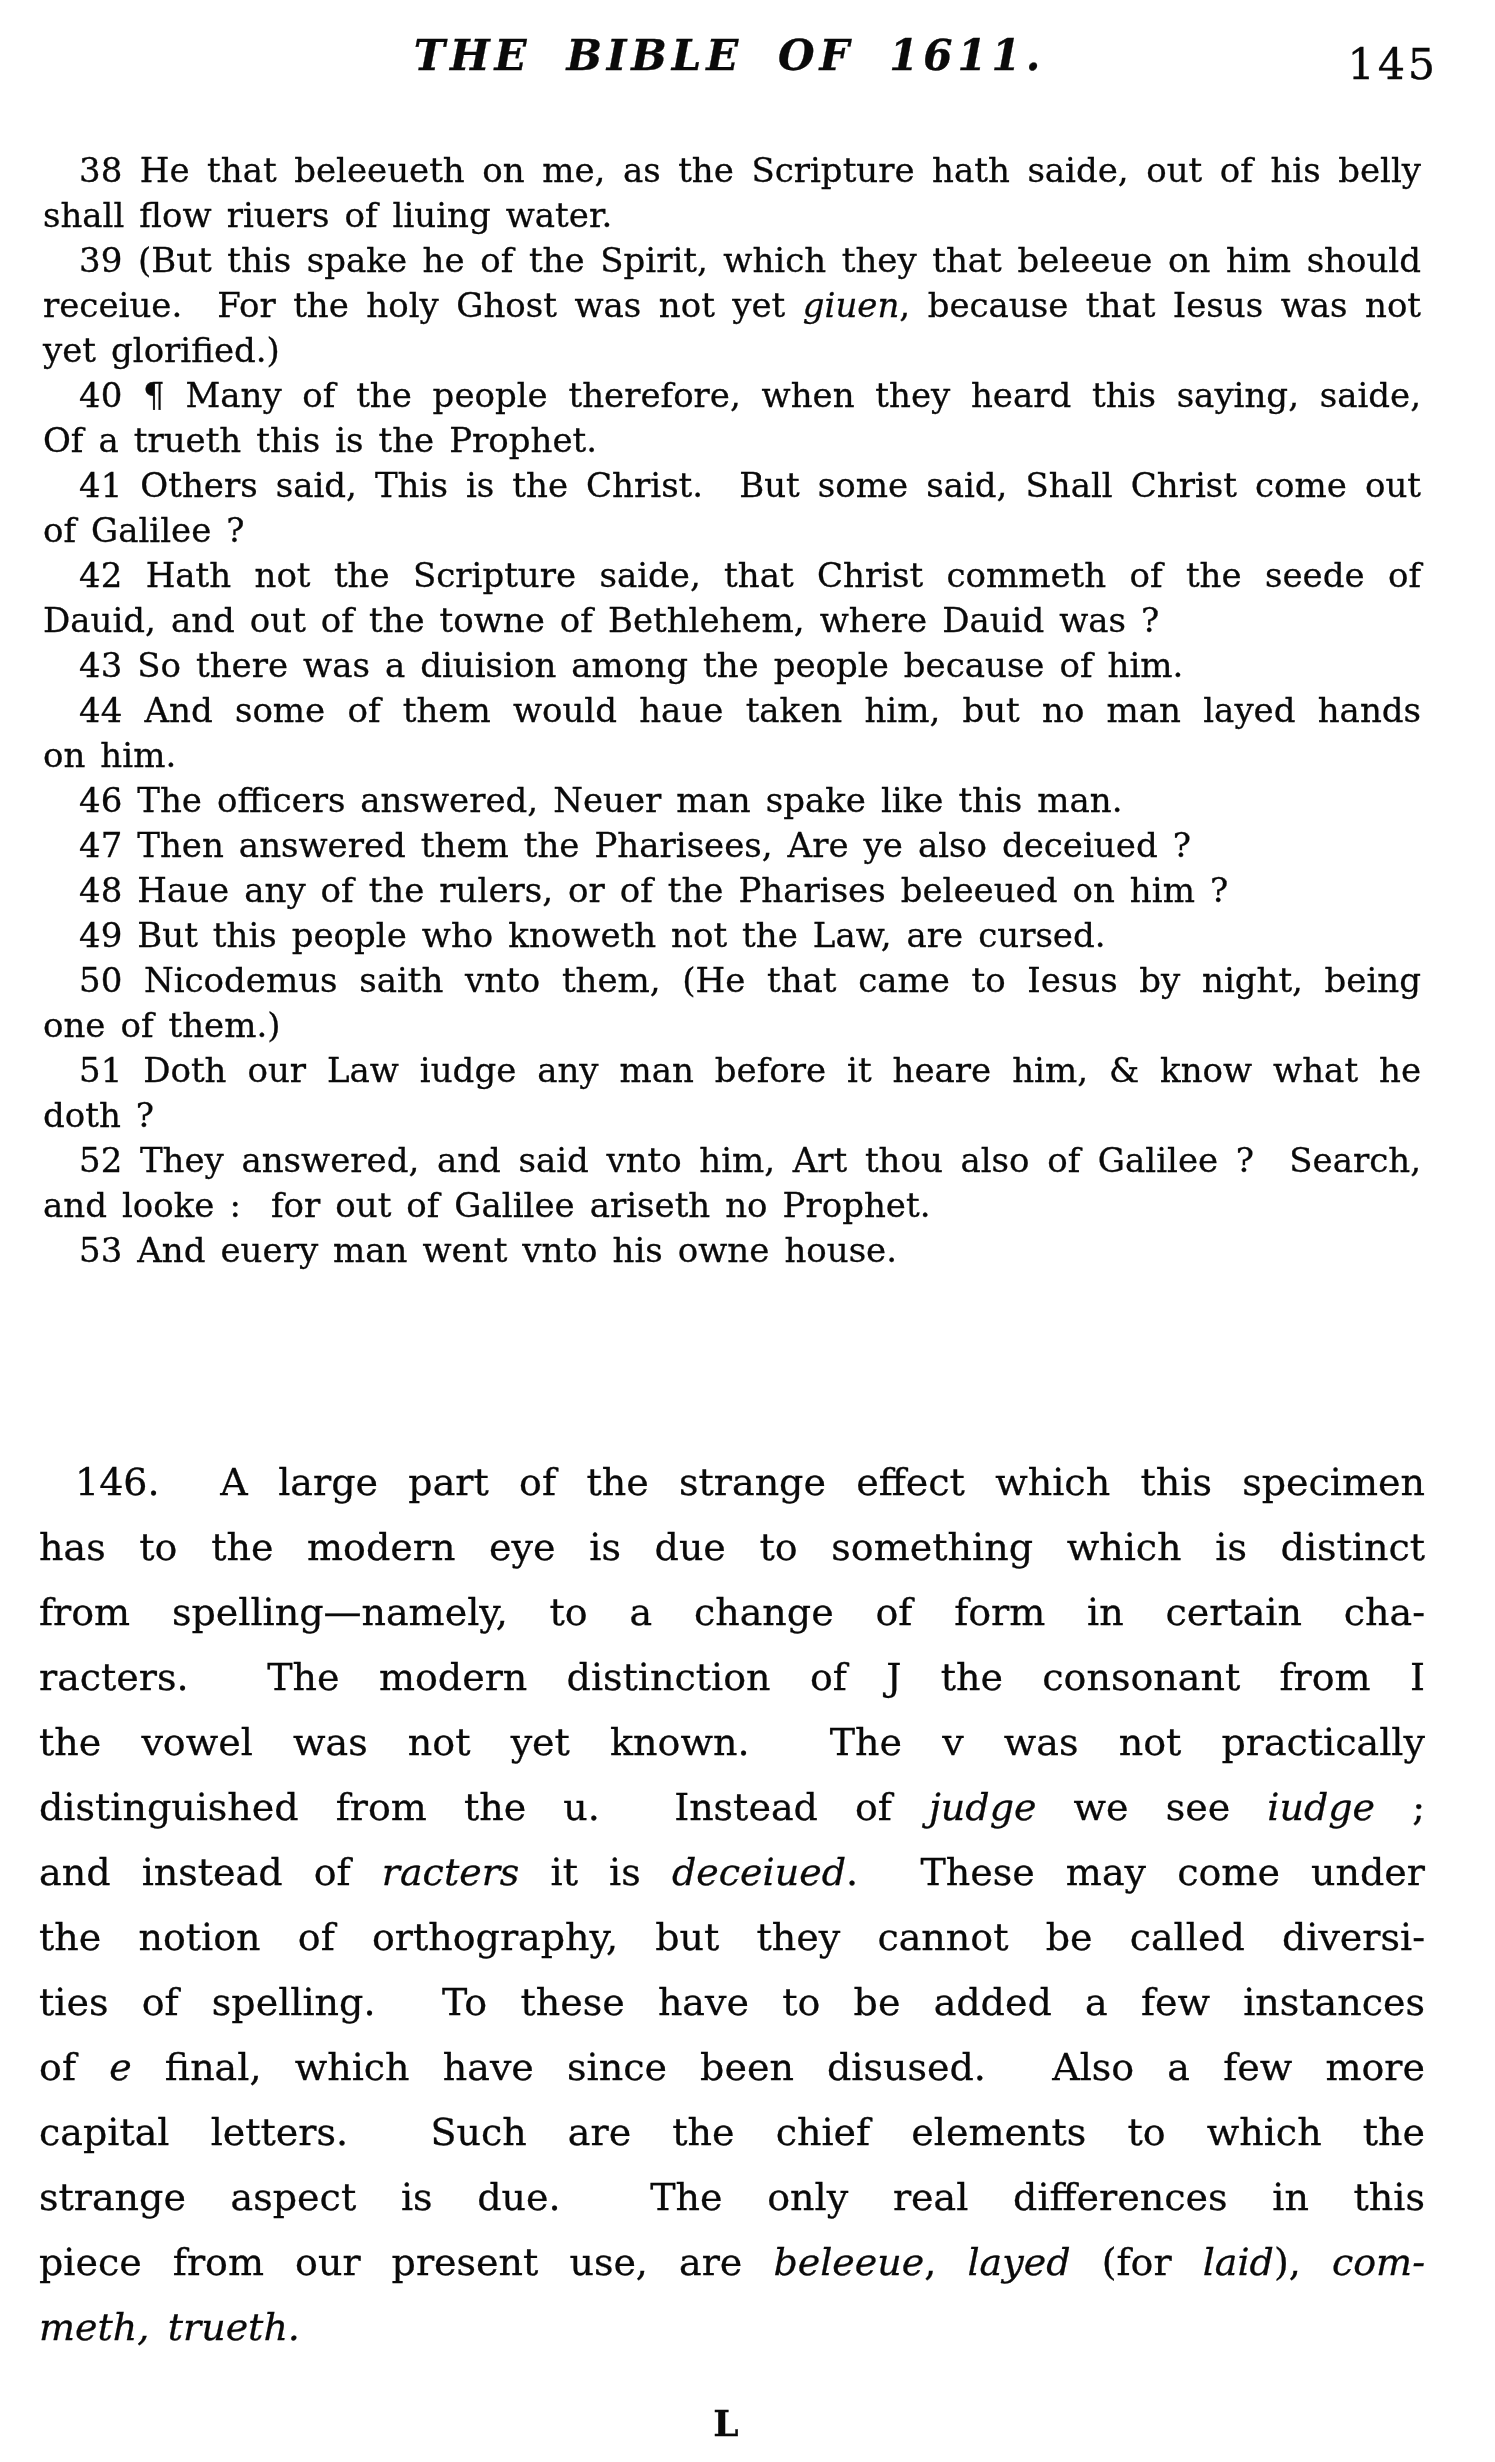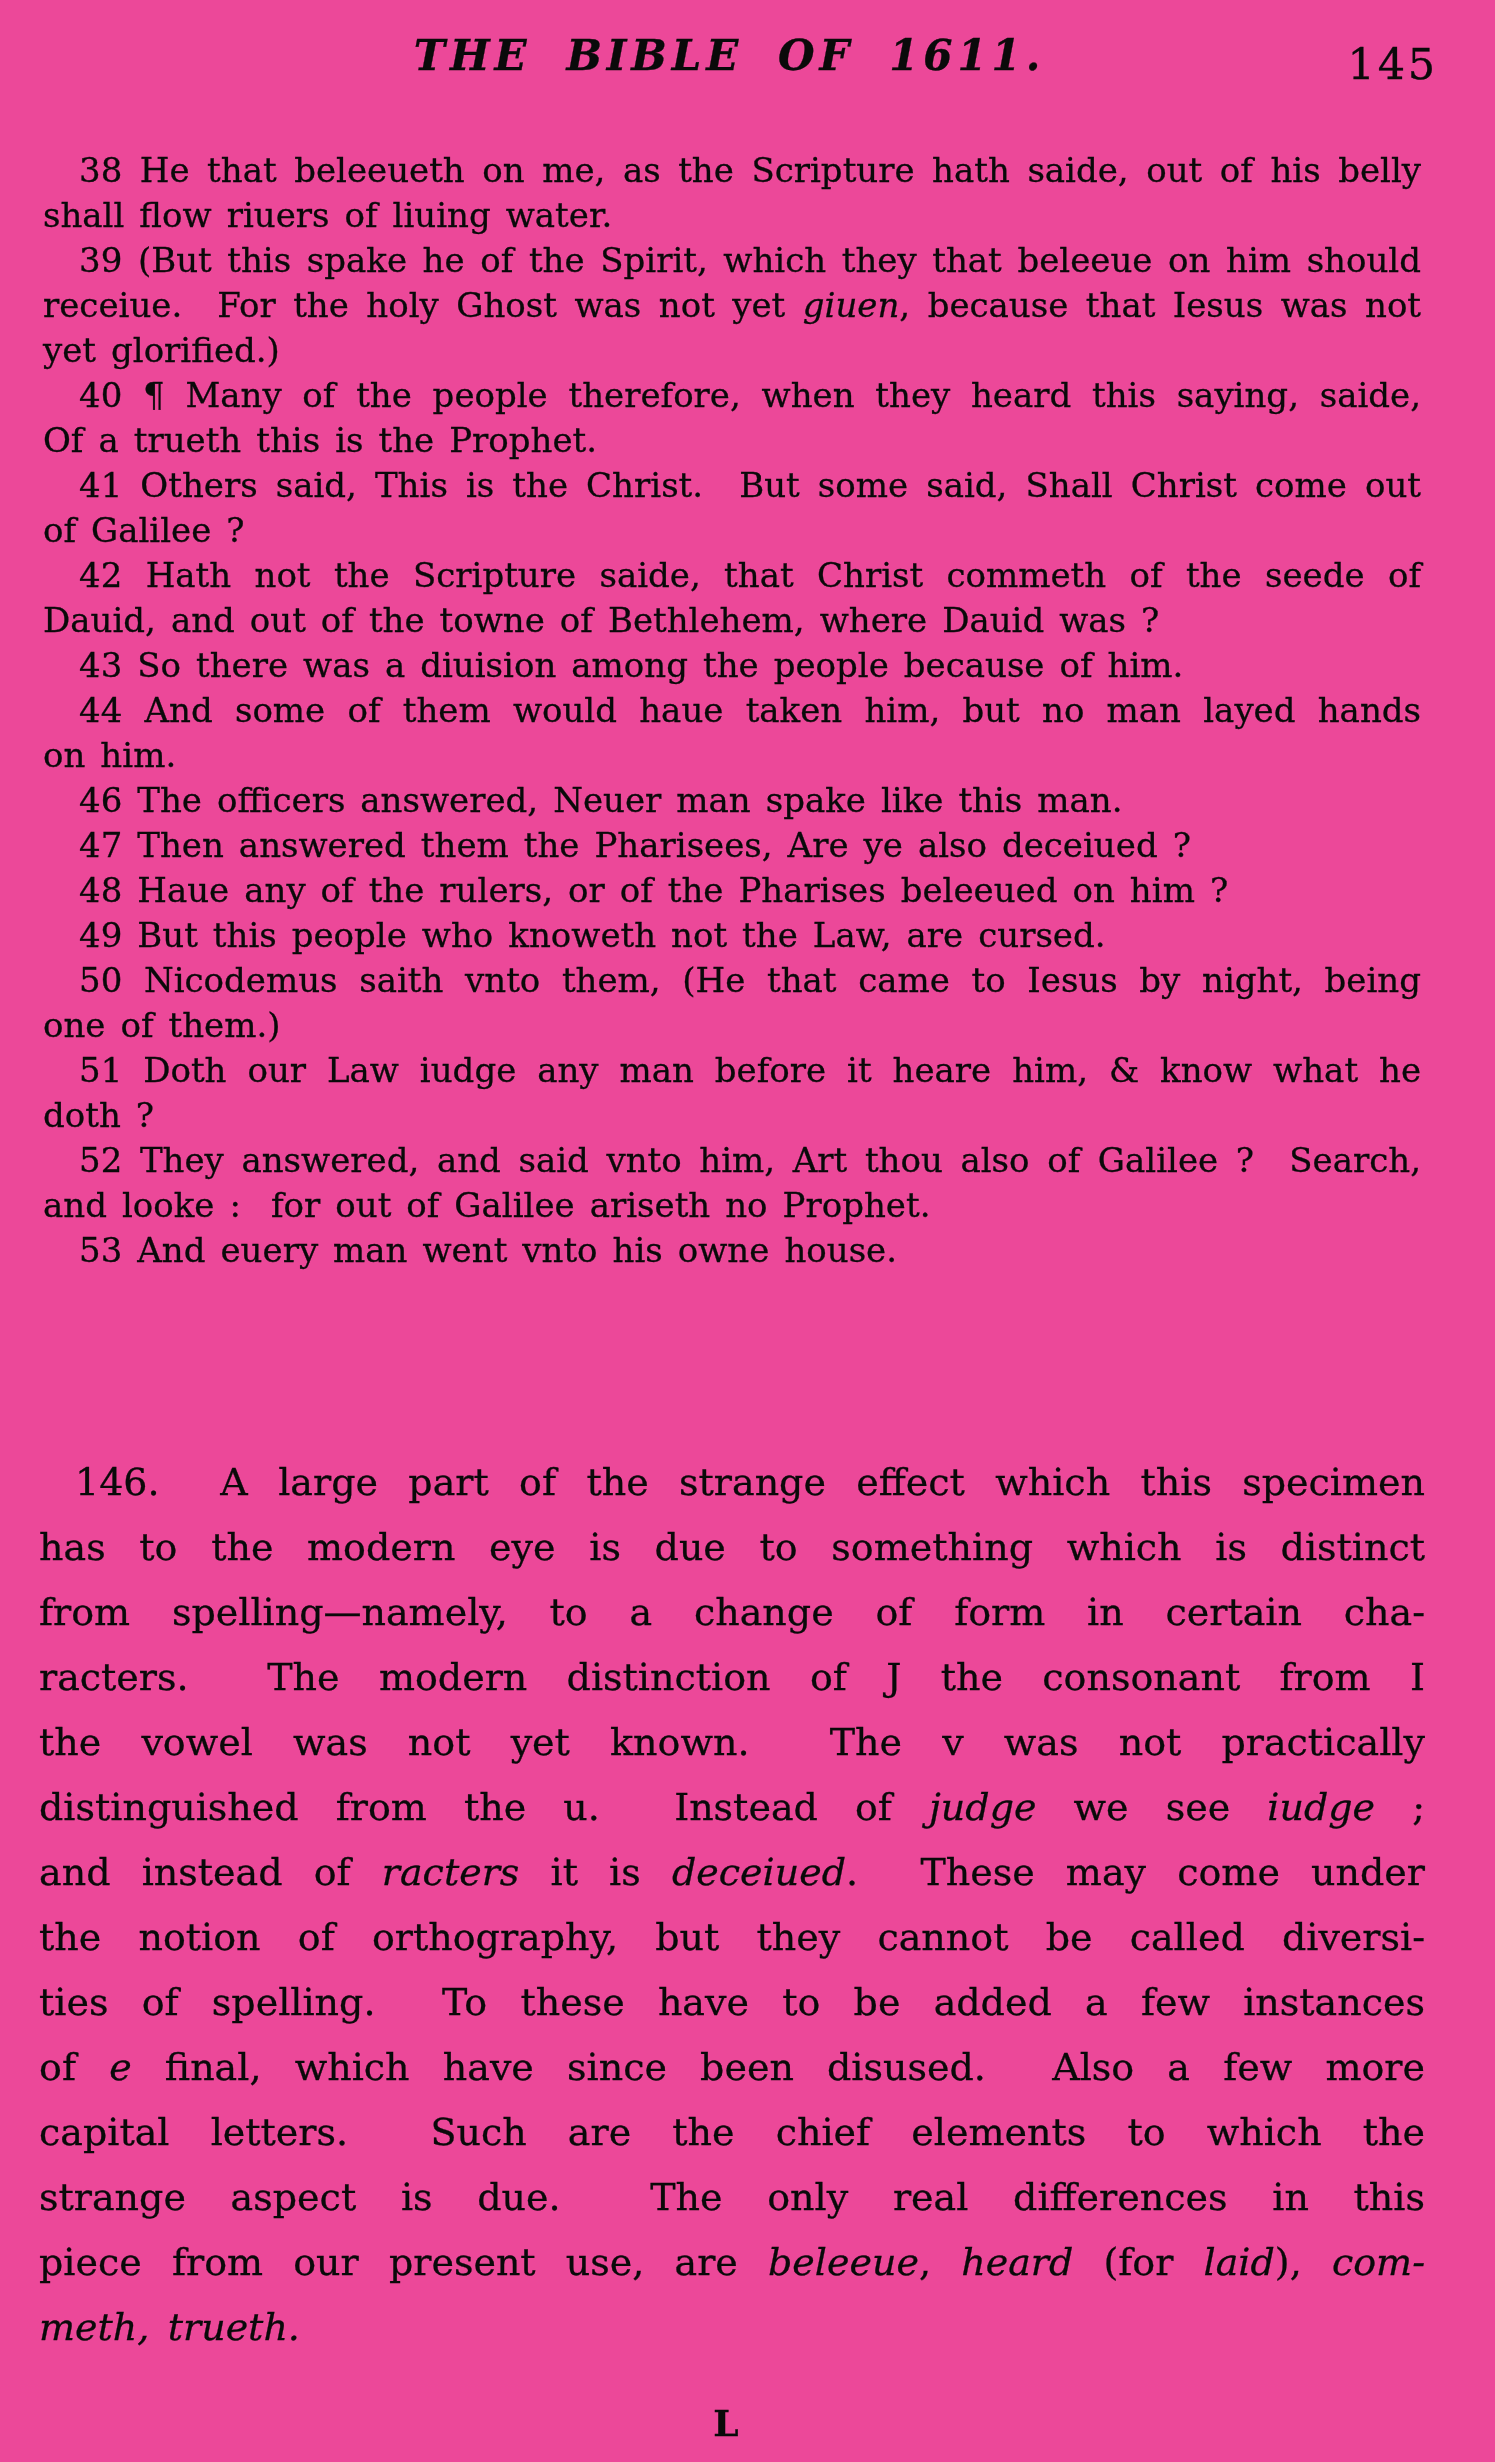--- a/index.html
+++ b/index.html
@@ -1,20 +1,20 @@
 <!DOCTYPE html>
 <html style="font-size:11px"><head>
 <meta charset="utf-8">
 <style>
   html, body { margin: 0; padding: 0; background: #e8e8e8; }
   .page {
     position: relative;
     width: 1495px;
     height: 2462px;
-    background: #ec4899;
+    background: #ffffff;
     color: #0a0a0a;
     font-family: "DejaVu Serif", "Liberation Serif", serif;
     overflow: hidden;
     -webkit-text-stroke: 0.3px currentColor;
   }
   
   .runhead { position: absolute; top: 31px; left: 0; width: 100%; height: 63px; }
   .runhead .title {
     position: absolute;
     left: 50%;
@@ -143,20 +143,20 @@
     <div class="ln ju">from spelling—namely, to a change of form in certain cha-</div>
     <div class="ln ju">racters.&nbsp; The modern distinction of J the consonant from I</div>
     <div class="ln ju">the vowel was not yet known.&nbsp; The v was not practically</div>
     <div class="ln ju"><span>distinguished from the u.&nbsp; Instead of </span><span class="it">judge</span><span> we see </span><span class="it">iudge</span><span>&nbsp;;</span></div>
     <div class="ln ju"><span>and instead of </span><span class="it">racters</span><span> it is </span><span class="it">deceiued</span><span>.&nbsp; These may come under</span></div>
     <div class="ln ju">the notion of orthography, but they cannot be called diversi-</div>
     <div class="ln ju">ties of spelling.&nbsp; To these have to be added a few instances</div>
     <div class="ln ju"><span>of </span><span class="it">e</span><span> final, which have since been disused.&nbsp; Also a few more</span></div>
     <div class="ln ju">capital letters.&nbsp; Such are the chief elements to which the</div>
     <div class="ln ju">strange aspect is due.&nbsp; The only real differences in this</div>
-    <div class="ln ju"><span>piece from our present use, are </span><span class="it">beleeue</span><span>, </span><span class="it">heard</span><span> (for </span><span class="it">laid</span><span>), </span><span class="it">com-</span></div>
+    <div class="ln ju"><span>piece from our present use, are </span><span class="it">beleeue</span><span>, </span><span class="it">layed</span><span> (for </span><span class="it">laid</span><span>), </span><span class="it">com-</span></div>
     <div class="ln"><span class="it">meth, trueth.</span></div>
   </div>
 
   <div class="sig">L</div>
 
 </div>
 
 
 </body></html>

